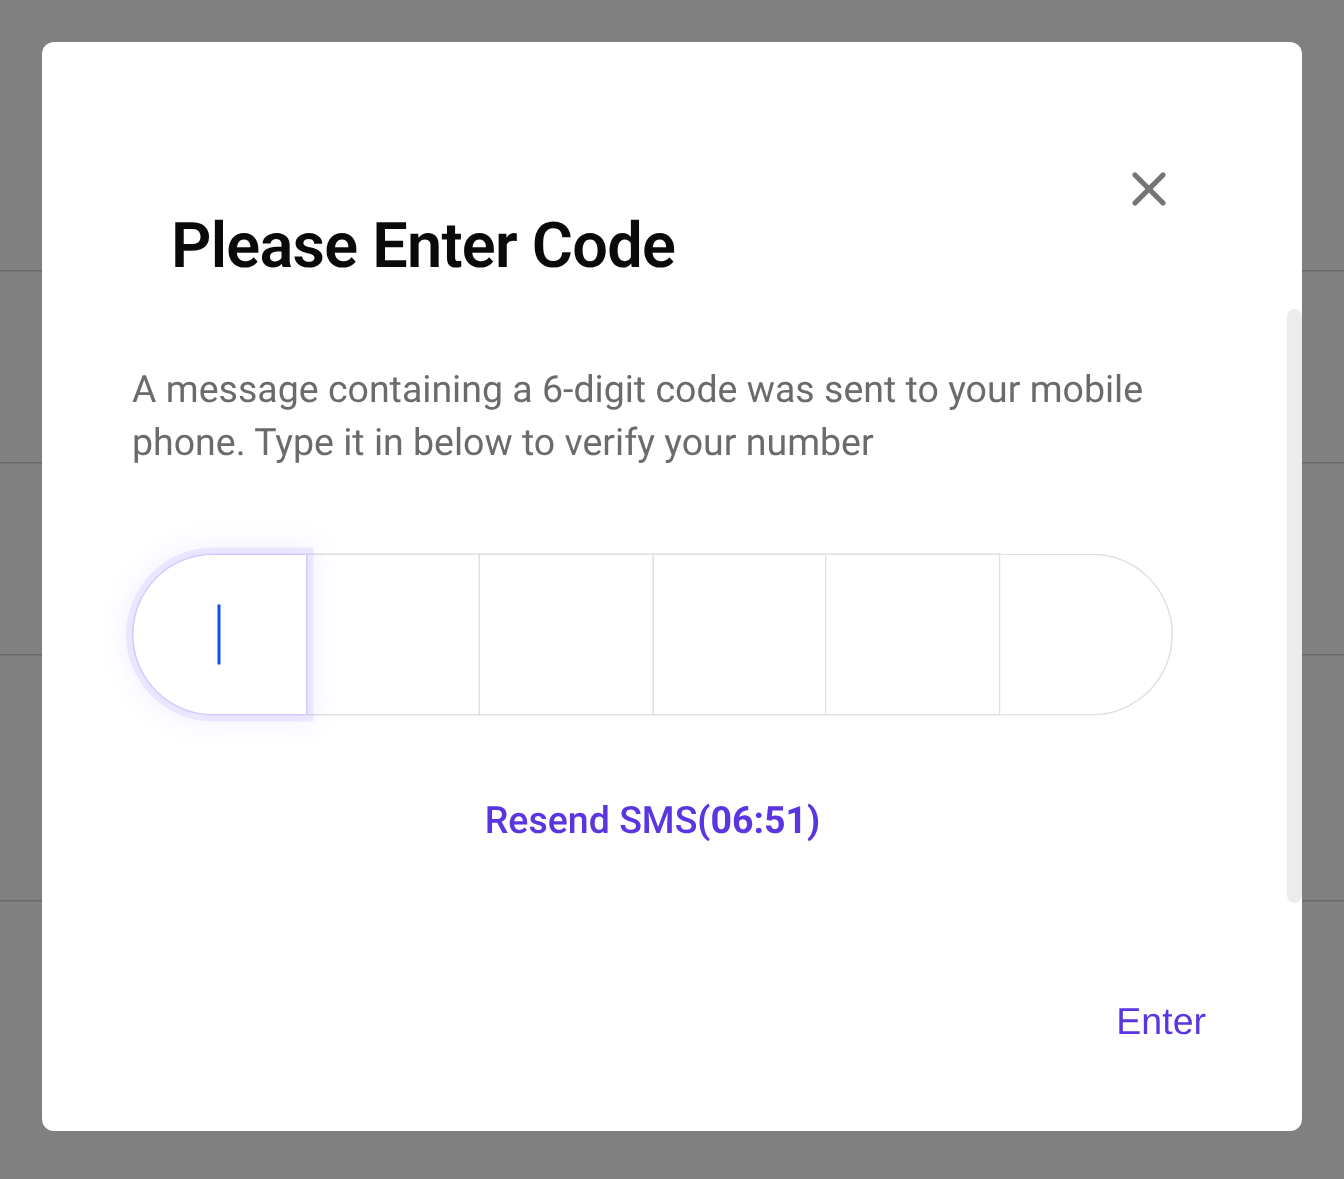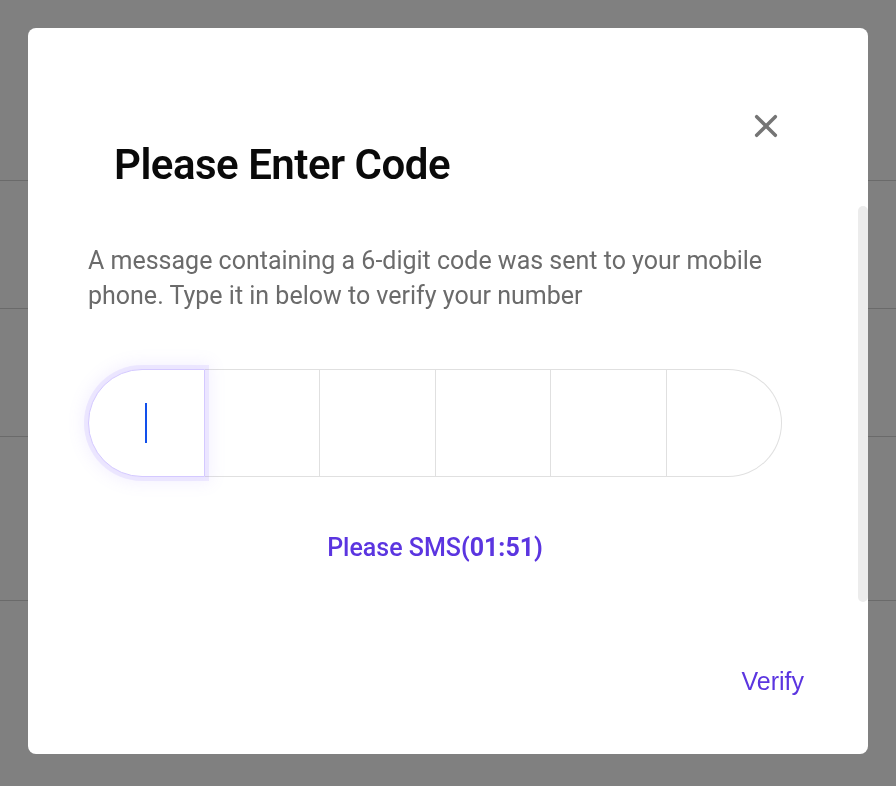--- a/index.html
+++ b/index.html
@@ -225,23 +225,23 @@
           <div class="caret"></div>
         </div>
         <div class="code-cell"></div>
         <div class="code-cell"></div>
         <div class="code-cell"></div>
         <div class="code-cell"></div>
         <div class="code-cell"></div>
       </div>
 
       <div class="resend-row">
-        <span class="resend-text">Please SMS</span><span class="resend-timer">(01:51)</span>
+        <span class="resend-text">Resend SMS</span><span class="resend-timer">(06:51)</span>
       </div>
     </div>
 
     <div class="modal-footer">
-      <button class="cancel-btn">Verify</button>
+      <button class="cancel-btn">Enter</button>
     </div>
 
     <div class="scrollbar-thumb"></div>
   </div>
 </div>
 
 </body></html>

